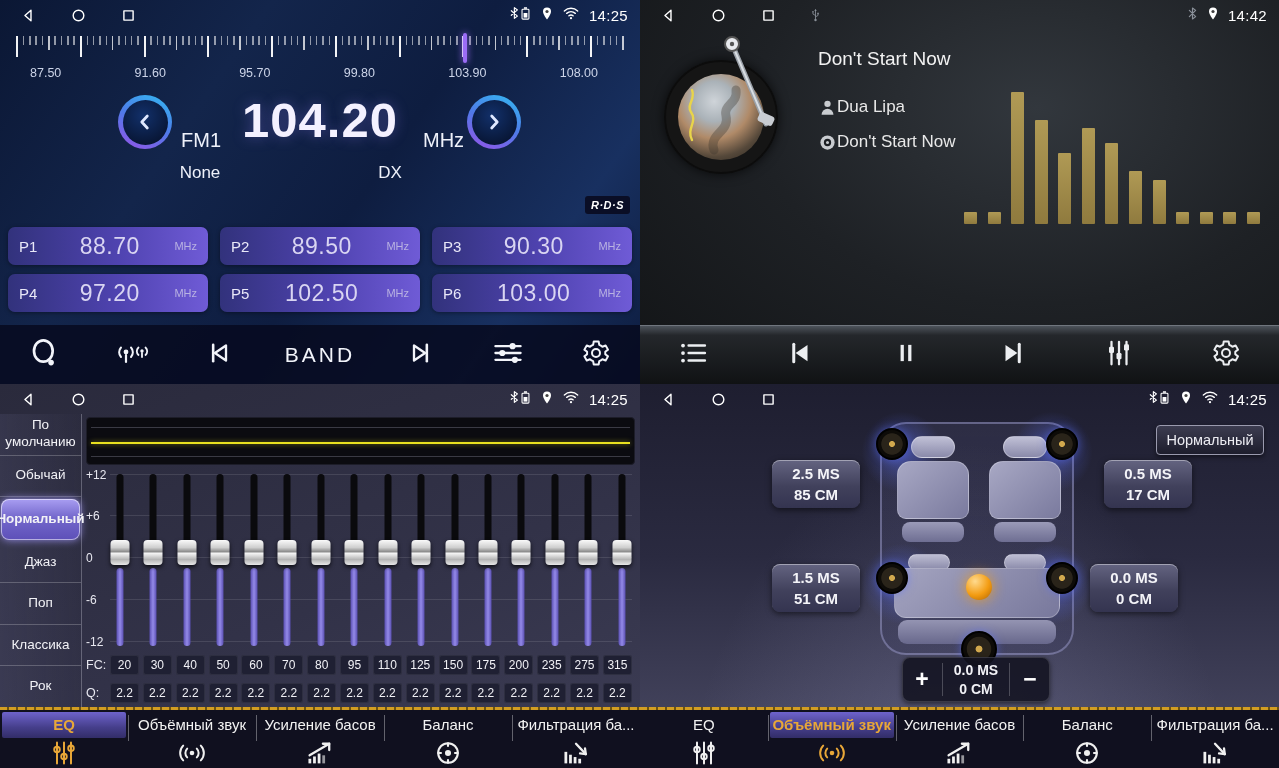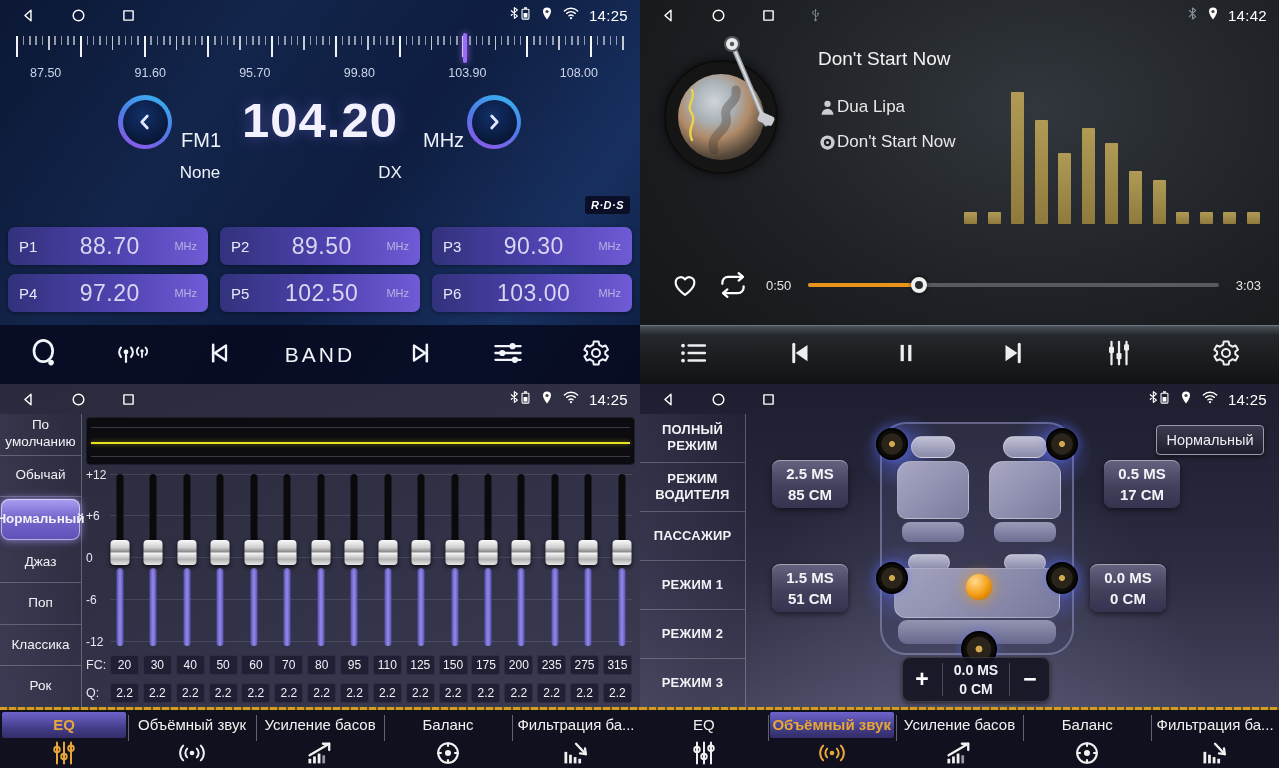--- a/index.html
+++ b/index.html
@@ -116,21 +116,21 @@
 .headrest{width:44px;height:22px;border-radius:11px;background:linear-gradient(180deg,#c0c0d6,#8a8aaa);margin:0 auto;border:1px solid rgba(255,255,255,.3)}
 .seat-front{position:absolute;width:78px;top:12px}
 .seatback{width:72px;height:58px;border-radius:14px 14px 9px 9px;background:linear-gradient(140deg,#a8a8c4,#7a7a9e);margin:3px auto 0;border:1px solid rgba(255,255,255,.28)}
 .seatcushion{width:62px;height:20px;border-radius:8px;background:linear-gradient(180deg,#9a9ab8,#6e6e92);margin:3px auto 0}
 #bench{position:absolute;left:12px;right:12px;top:130px;height:92px}
 .bench-hr{position:absolute;top:0;width:42px;height:17px;border-radius:9px;background:linear-gradient(180deg,#bcbcd2,#8888a8);border:1px solid rgba(255,255,255,.3)}
 #bench-back{position:absolute;left:0;right:0;top:14px;height:50px;border-radius:12px;background:linear-gradient(140deg,#a4a4c0,#78789c);border:1px solid rgba(255,255,255,.25)}
 #bench-cushion{position:absolute;left:4px;right:4px;top:66px;height:24px;border-radius:9px;background:linear-gradient(180deg,#9494b2,#68688c)}
 .spk{position:absolute;width:32px;height:32px;border-radius:50%;border:2px solid #000;background:radial-gradient(circle,#d2a94e 0 13%,#2a241a 17% 52%,#0d0b08 56% 100%);box-shadow:0 0 9px rgba(90,110,255,.55)}
 #ball{position:absolute;left:84px;top:150px;width:26px;height:26px;border-radius:50%;background:radial-gradient(circle at 35% 28%,#ffda8e,#f39c12 55%,#b06400);box-shadow:0 0 14px rgba(243,156,18,.85)}
-.delay-btn{position:absolute;width:76px;height:48px;border-radius:8px;background:linear-gradient(180deg,#646481 0%,#41415c 55%,#343450 100%);box-shadow:0 2px 6px rgba(0,0,0,.55),inset 0 1px 0 rgba(255,255,255,.4);display:flex;flex-direction:column;align-items:center;justify-content:center;font-size:15px;font-weight:bold;line-height:1.4;color:#f4f4f8;cursor:pointer}
+.delay-btn{position:absolute;width:88px;height:48px;border-radius:8px;background:linear-gradient(180deg,#646481 0%,#41415c 55%,#343450 100%);box-shadow:0 2px 6px rgba(0,0,0,.55),inset 0 1px 0 rgba(255,255,255,.4);display:flex;flex-direction:column;align-items:center;justify-content:center;font-size:15px;font-weight:bold;line-height:1.4;color:#f4f4f8;cursor:pointer}
 #delay-fl{left:132px;top:76px}
 #delay-fr{left:464px;top:76px}
 #delay-rl{left:132px;top:180px}
 #delay-rr{left:450px;top:180px}
 #stepper{position:absolute;left:262px;top:273px;width:148px;height:45px;background:rgba(18,18,32,.88);border-radius:8px;display:flex;align-items:center;box-shadow:inset 0 0 0 1px rgba(255,255,255,.14),0 2px 5px rgba(0,0,0,.5)}
 .step-btn{width:40px;text-align:center;font-size:23px;font-weight:bold;color:#fff;cursor:pointer}
 #step-val{flex:1;height:72%;border-left:1px solid rgba(255,255,255,.22);border-right:1px solid rgba(255,255,255,.22);display:flex;flex-direction:column;align-items:center;justify-content:center;font-size:14px;font-weight:bold;line-height:1.35;color:#f2f2f6}
 </style>
 </head>
 <body>
@@ -476,41 +476,20 @@
       <div class="spec-bar" style="height: 96.36px; background: linear-gradient(rgb(176, 154, 85), rgb(143, 122, 62));"></div>
       <div class="spec-bar" style="height: 80.52px; background: linear-gradient(rgb(176, 154, 85), rgb(143, 122, 62));"></div>
       <div class="spec-bar" style="height: 52.8px; background: linear-gradient(rgb(176, 154, 85), rgb(143, 122, 62));"></div>
       <div class="spec-bar" style="height: 43.56px; background: linear-gradient(rgb(176, 154, 85), rgb(143, 122, 62));"></div>
       <div class="spec-bar" style="height: 11.88px; background: linear-gradient(rgb(176, 154, 85), rgb(143, 122, 62));"></div>
       <div class="spec-bar" style="height: 11.88px; background: linear-gradient(rgb(176, 154, 85), rgb(143, 122, 62));"></div>
       <div class="spec-bar" style="height: 11.88px; background: linear-gradient(rgb(176, 154, 85), rgb(143, 122, 62));"></div>
       <div class="spec-bar" style="height: 11.88px; background: linear-gradient(rgb(176, 154, 85), rgb(143, 122, 62));"></div>
     </div>
 
-  <div id="progress-row">
-    <span style="display:flex">
-        <svg width="30" height="28" viewBox="0 0 24 24">
-          <path d="M12 20.5S4 15.2 4 9.8a4.4 4.4 0 0 1 8-2.6 4.4 4.4 0 0 1 8 2.6c0 5.4-8 10.7-8 10.7z" stroke="currentColor" fill="none" stroke-linecap="round" stroke-linejoin="round" stroke-width="1.8"></path>
-        </svg>
-      </span>
-    <span style="display:flex">
-        <svg width="32" height="30" viewBox="0 0 24 24">
-          <path d="M16.5 2.5 20 5.5l-3.5 3" stroke="currentColor" fill="none" stroke-linecap="round" stroke-linejoin="round" stroke-width="1.8"></path>
-          <path d="M19.5 5.5H8a4.5 4.5 0 0 0-4.5 4.5v1" stroke="currentColor" fill="none" stroke-linecap="round" stroke-linejoin="round" stroke-width="1.8"></path>
-          <path d="M7.5 21.5 4 18.5l3.5-3" stroke="currentColor" fill="none" stroke-linecap="round" stroke-linejoin="round" stroke-width="1.8"></path>
-          <path d="M4.5 18.5H16a4.5 4.5 0 0 0 4.5-4.5v-1" stroke="currentColor" fill="none" stroke-linecap="round" stroke-linejoin="round" stroke-width="1.8"></path>
-        </svg>
-      </span>
-    <span class="time-label">0:50</span>
-    <div id="track">
-      <div id="track-fill" style="width: 27%; background: rgb(232, 148, 26);"></div>
-      <div id="track-knob" style="left: 27%;"></div>
-    </div>
-    <span class="time-label">3:03</span>
-  </div>
 
   <div class="toolbar" id="player-toolbar">
     <div class="tb-btn">
         <span><svg width="30" height="30" viewBox="0 0 24 24">
             <path d="M8.5 6h13M8.5 12h13M8.5 18h13" stroke="currentColor" fill="none" stroke-linecap="round" stroke-linejoin="round" stroke-width="2"></path>
             <circle cx="4" cy="6" r="1.5" fill="currentColor"></circle>
             <circle cx="4" cy="12" r="1.5" fill="currentColor"></circle>
             <circle cx="4" cy="18" r="1.5" fill="currentColor"></circle>
           </svg></span>
       </div>
@@ -839,28 +818,20 @@
       <span><svg width="18" height="14" viewBox="0 0 24 20">
             <path d="M2.5 7a14 14 0 0 1 19 0" stroke="currentColor" fill="none" stroke-linecap="round" stroke-linejoin="round" stroke-width="2"></path>
             <path d="M5.8 10.5a9.5 9.5 0 0 1 12.4 0" stroke="currentColor" fill="none" stroke-linecap="round" stroke-linejoin="round" stroke-width="2"></path>
             <path d="M9 14a5 5 0 0 1 6 0" stroke="currentColor" fill="none" stroke-linecap="round" stroke-linejoin="round" stroke-width="2"></path>
             <circle cx="12" cy="17.4" r="1.6" fill="currentColor"></circle>
           </svg></span>
       <span class="sb-time">14:25</span>
     </div>
   </div>
 
-  <div class="side-list" id="sf-sidebar">
-      <div class="side-item">ПОЛНЫЙ РЕЖИМ</div>
-      <div class="side-item">РЕЖИМ ВОДИТЕЛЯ</div>
-      <div class="side-item">ПАССАЖИР</div>
-      <div class="side-item">РЕЖИМ 1</div>
-      <div class="side-item">РЕЖИМ 2</div>
-      <div class="side-item">РЕЖИМ 3</div>
-    </div>
 
   <div id="sf-normal-btn">Нормальный</div>
 
   <div id="cabin">
     <div class="glow" style="left:-22px;top:-14px"></div>
     <div class="glow" style="right:-22px;top:-14px"></div>
     <div class="glow" style="left:-22px;top:118px"></div>
     <div class="glow" style="right:-22px;top:118px"></div>
     <div class="seat-front" style="left:12px">
       <div class="headrest"></div>

